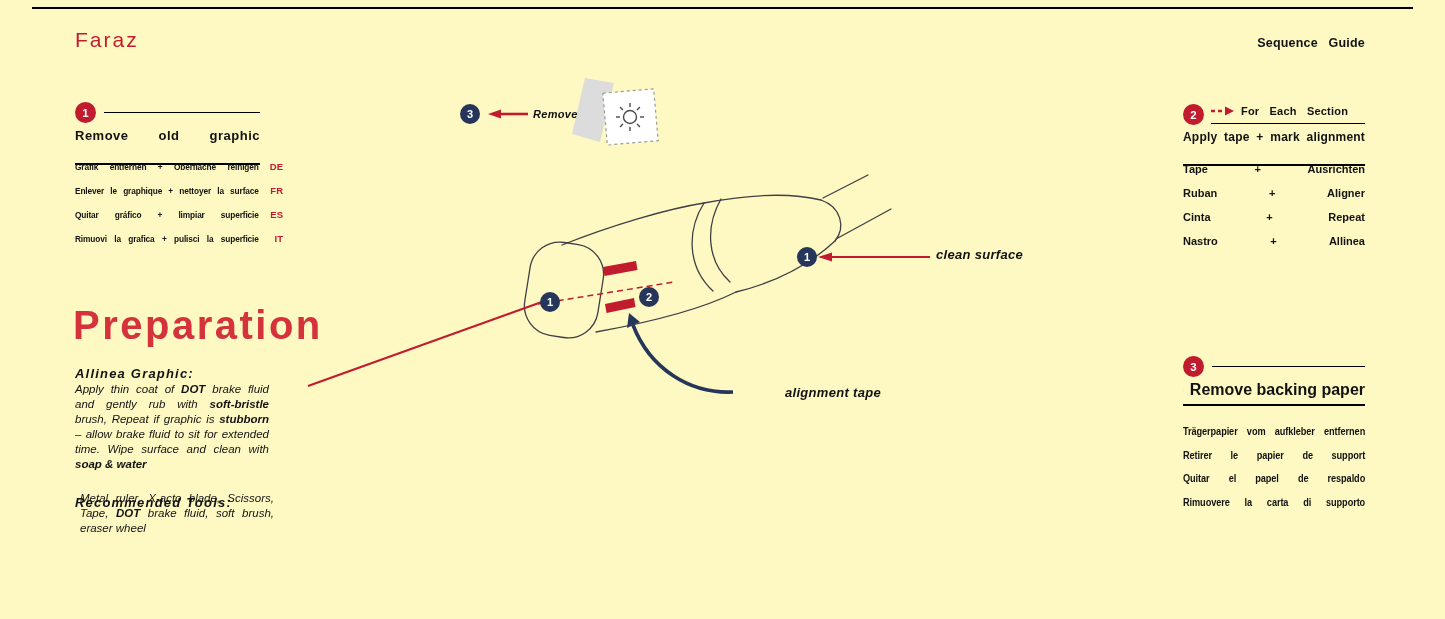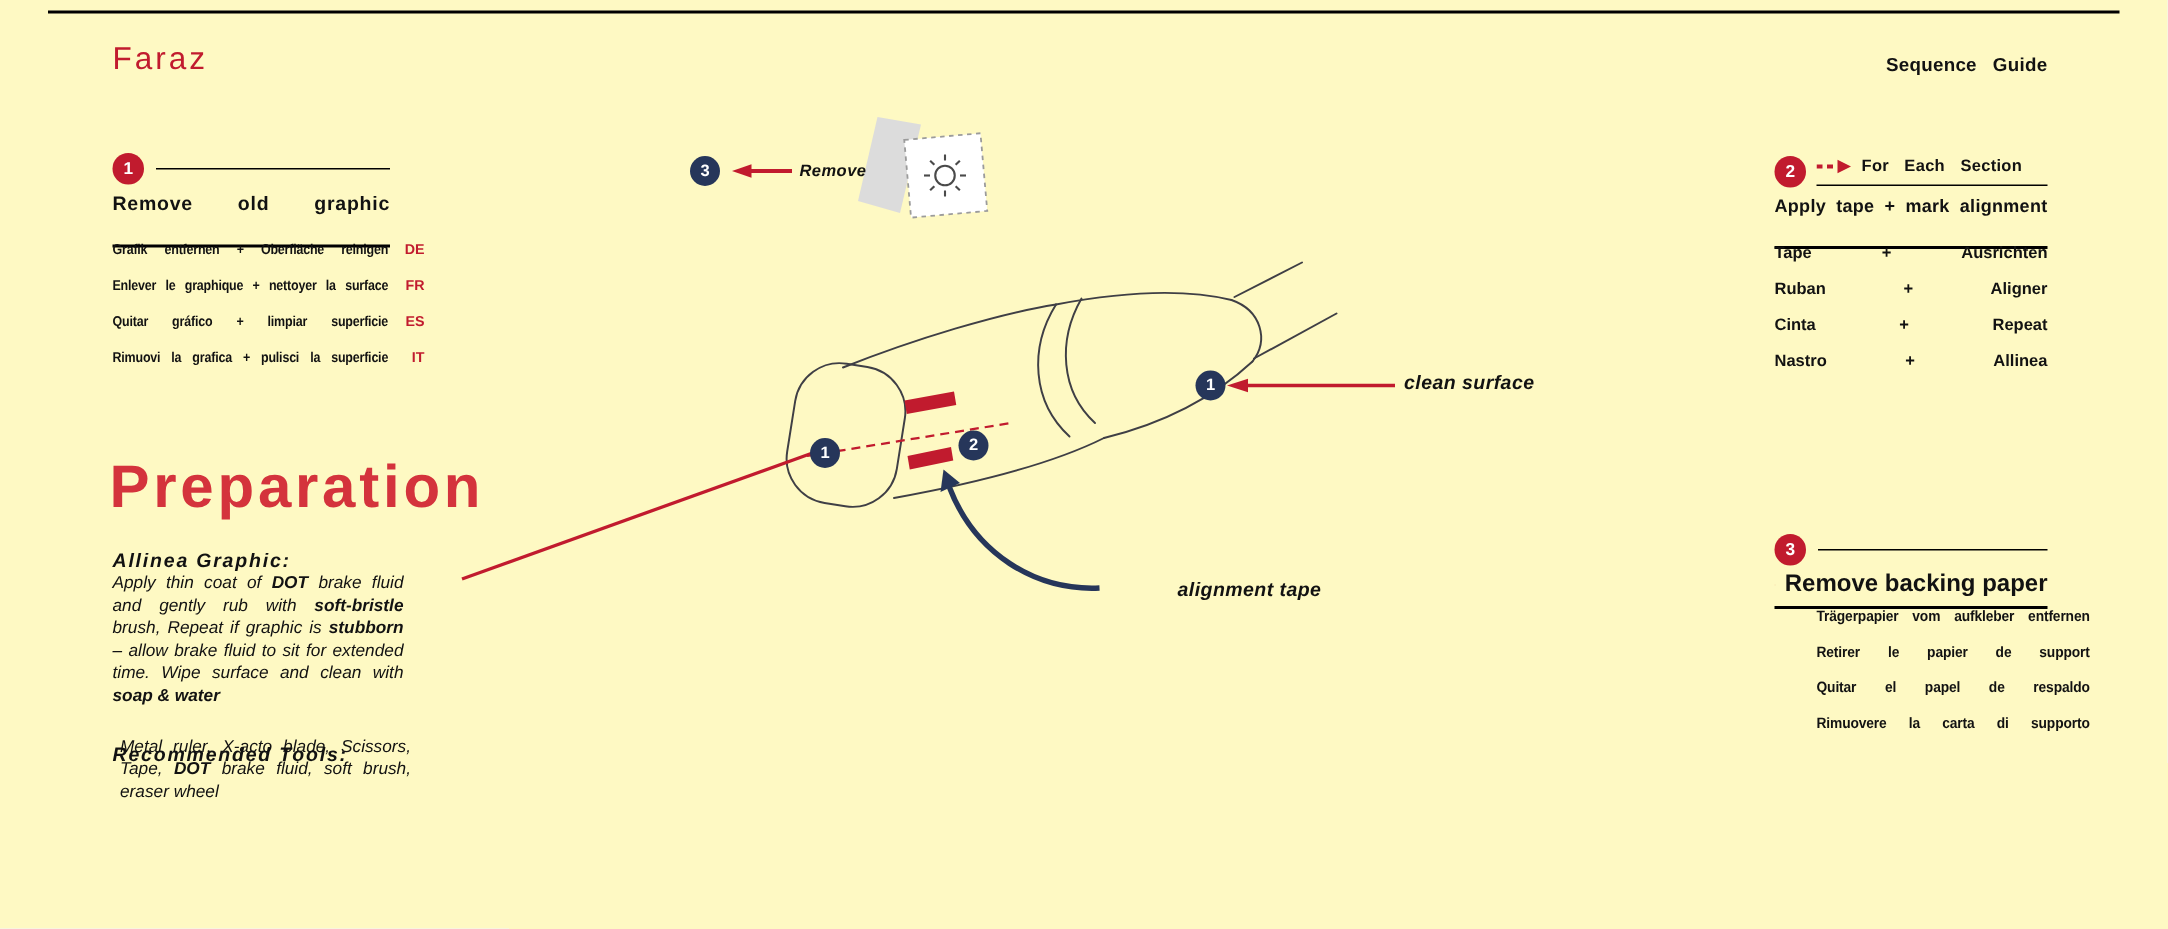--- a/index.html
+++ b/index.html
@@ -216,21 +216,21 @@
   </div>
 
   <div class="abs h-row" style="left:1183px;top:381px;width:182px;">
     <svg width="20" height="10" viewBox="0 0 20 10">
       <polygon points="9,.5 0,5 9,9.5" fill="#c11b2e"></polygon>
       <line x1="10" y1="5" x2="20" y2="5" stroke="#c11b2e" stroke-width="2.6" stroke-dasharray="4 3"></line>
     </svg>
     <span class="txt">Remove backing paper</span>
   </div>
 
-  <div class="abs" style="left:1183px;top:406px;width:182px;margin-left:28px;">
+  <div class="abs" style="left:1183px;top:426px;width:182px;">
     <div class="r-row">
       <div class="r-text">Trägerpapier vom aufkleber entfernen</div>
     </div>
     <div class="r-row">
       <div class="r-text">Retirer le papier de support</div>
     </div>
     <div class="r-row">
       <div class="r-text">Quitar el papel de respaldo</div>
     </div>
     <div class="r-row">

